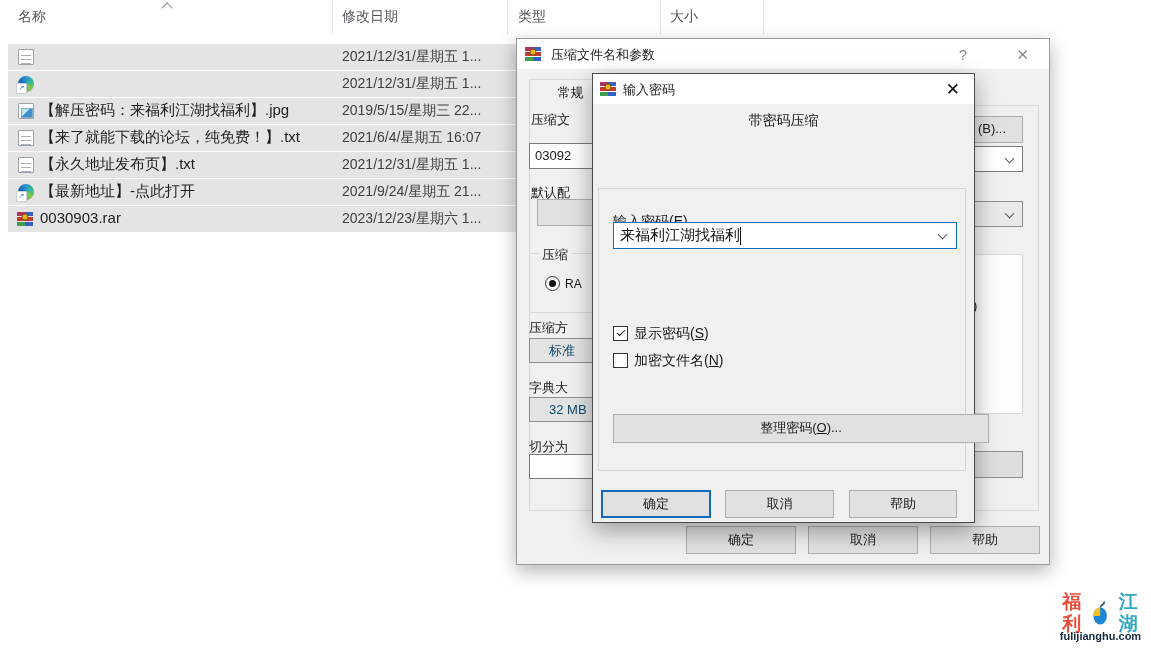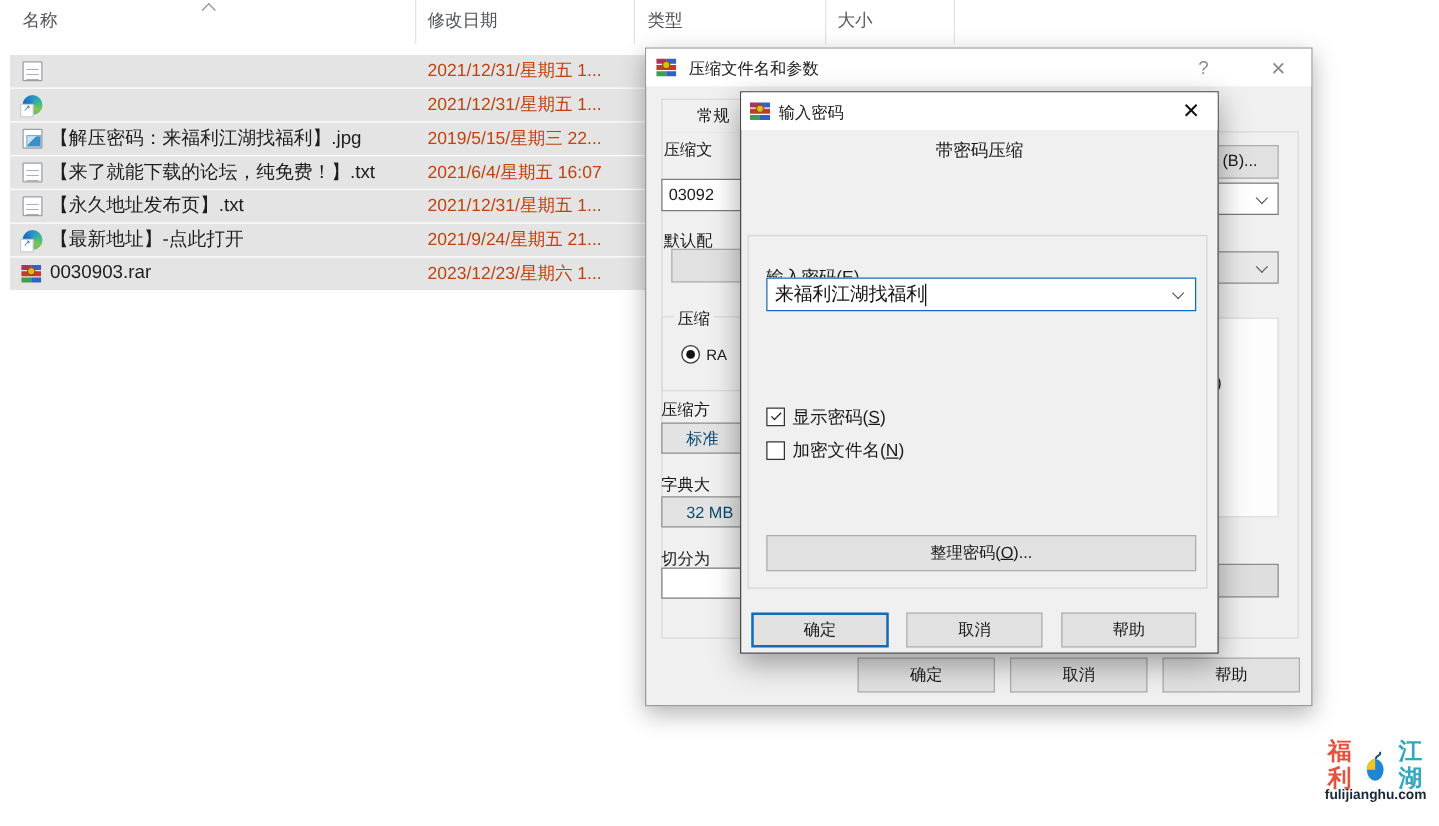--- a/index.html
+++ b/index.html
@@ -12,21 +12,21 @@
 
   
   #explorer-header { left:0; top:0; width:1151px; height:35px; background:#fff; }
   .col-label { position:absolute; top:8px; font-size:14px; color:#50555c; white-space:nowrap; }
   .col-sep { position:absolute; top:0; width:1px; height:35px; background:#e3e3e3; }
   .sort-chevron { position:absolute; left:163px; top:4px; width:8px; height:8px;
     border-left:1.5px solid #8a8f96; border-top:1.5px solid #8a8f96; transform:rotate(45deg); }
 
   .file-row { position:absolute; left:8px; width:508px; height:26px; background:#e4e4e4; }
   .file-row .fname { position:absolute; left:32px; top:3px; font-size:15px; color:#1e1e1e; white-space:nowrap; }
-  .file-row .fdate { position:absolute; left:334px; top:4px; font-size:14px; color:#c2410c; white-space:nowrap; }
+  .file-row .fdate { position:absolute; left:334px; top:4px; font-size:14px; color:#404040; white-space:nowrap; }
 
   .ic { position:absolute; left:10px; top:5px; width:16px; height:16px; }
   .ic-txt { background:#fff; border:1px solid #9aa0a6; border-radius:1px;
     background-image:repeating-linear-gradient(to bottom, transparent 0 3px, #aab0b6 3px 4px);
     background-size:10px 12px; background-position:2px 2px; background-repeat:no-repeat; }
   .ic-edge { border-radius:50%;
     background:conic-gradient(from 210deg, #2ea9c9, #1668b5, #2a8fd0, #35b998, #8ac641, #2ea9c9); }
   .ic-edge::after { content:"↗"; position:absolute; left:-2px; bottom:-2px; width:9px; height:9px;
     background:#fff; border:1px solid #c9ced4; border-radius:1px; color:#1f6fd0;
     font-size:7px; line-height:8px; text-align:center; }
@@ -233,21 +233,21 @@
     <span class="cb-box">
         <span class="cb-check"></span>
       </span>
     <span class="cb-label">显示密码(<u>S</u>)</span>
   </div>
   <div class="checkbox" style="left:20px;top:279px">
     <span class="cb-box"></span>
     <span class="cb-label">加密文件名(<u>N</u>)</span>
   </div>
 
-  <div class="btn" style="left:20px;top:354px;width:344px;height:29px;line-height:26px">整理密码(<u>O</u>)...</div>
+  <div class="btn" style="left:20px;top:340px;width:376px;height:29px;line-height:26px">整理密码(<u>O</u>)...</div>
 
   <div class="btn btn-focus" style="left:8px;top:416px;width:110px;height:28px;line-height:23px">确定</div>
   <div class="btn" style="left:132px;top:416px;width:109px;height:28px;line-height:25px">取消</div>
   <div class="btn" style="left:256px;top:416px;width:108px;height:28px;line-height:25px">帮助</div>
 </div>
 
 <div id="site-logo" class="abs">
   <div id="logo-row">
     <span class="logo-cn" id="logo-left">福利</span>
     <svg width="17" height="26" viewBox="0 0 17 26">

